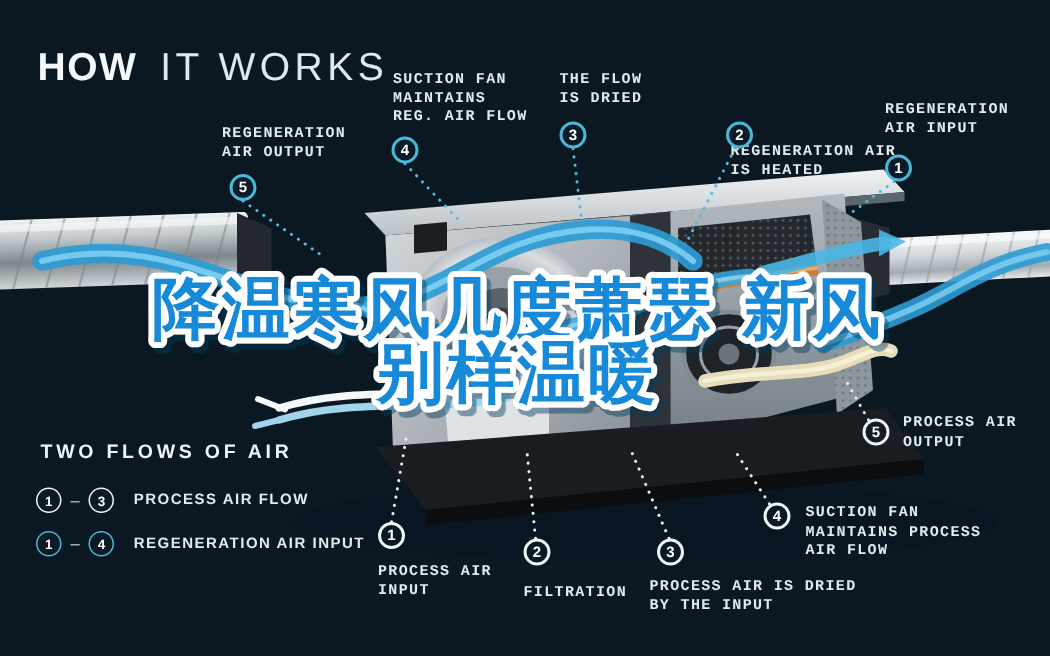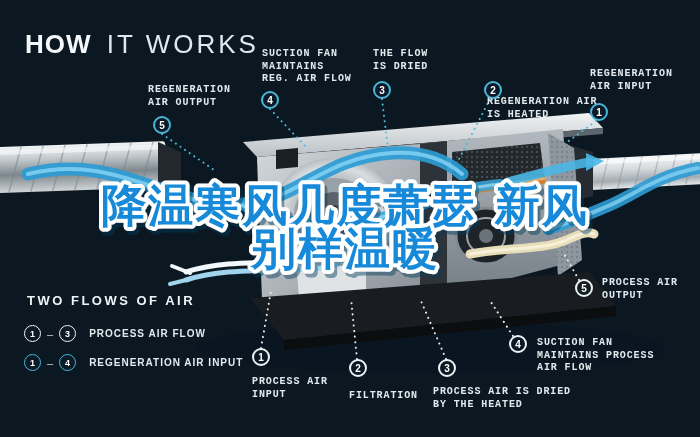--- a/index.html
+++ b/index.html
@@ -194,21 +194,21 @@
 
   <div class="badge proc" style="left:252px;top:348px;">1</div>
   <div class="co-label" style="left:252px;top:376px;">PROCESS AIR
 INPUT</div>
 
   <div class="badge proc" style="left:349px;top:359px;">2</div>
   <div class="co-label" style="left:349px;top:390px;">FILTRATION</div>
 
   <div class="badge proc" style="left:438px;top:359px;">3</div>
   <div class="co-label" style="left:433px;top:386px;">PROCESS AIR IS DRIED
-BY THE HEATED</div>
+BY THE INPUT</div>
 
   <div class="badge proc" style="left:509px;top:335px;">4</div>
   <div class="co-label" style="left:537px;top:337px;">SUCTION FAN
 MAINTAINS PROCESS
 AIR FLOW</div>
 
   <div class="badge proc" style="left:575px;top:279px;">5</div>
   <div class="co-label" style="left:602px;top:277px;">PROCESS AIR
 OUTPUT</div>
 

